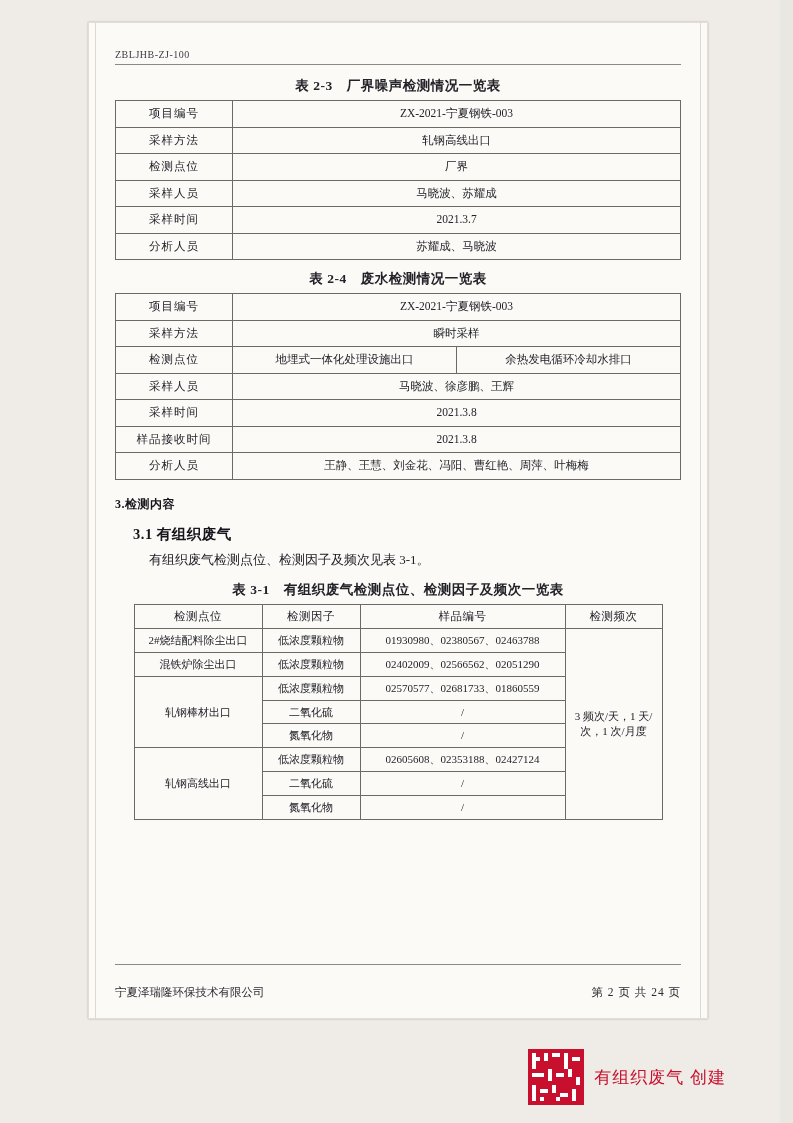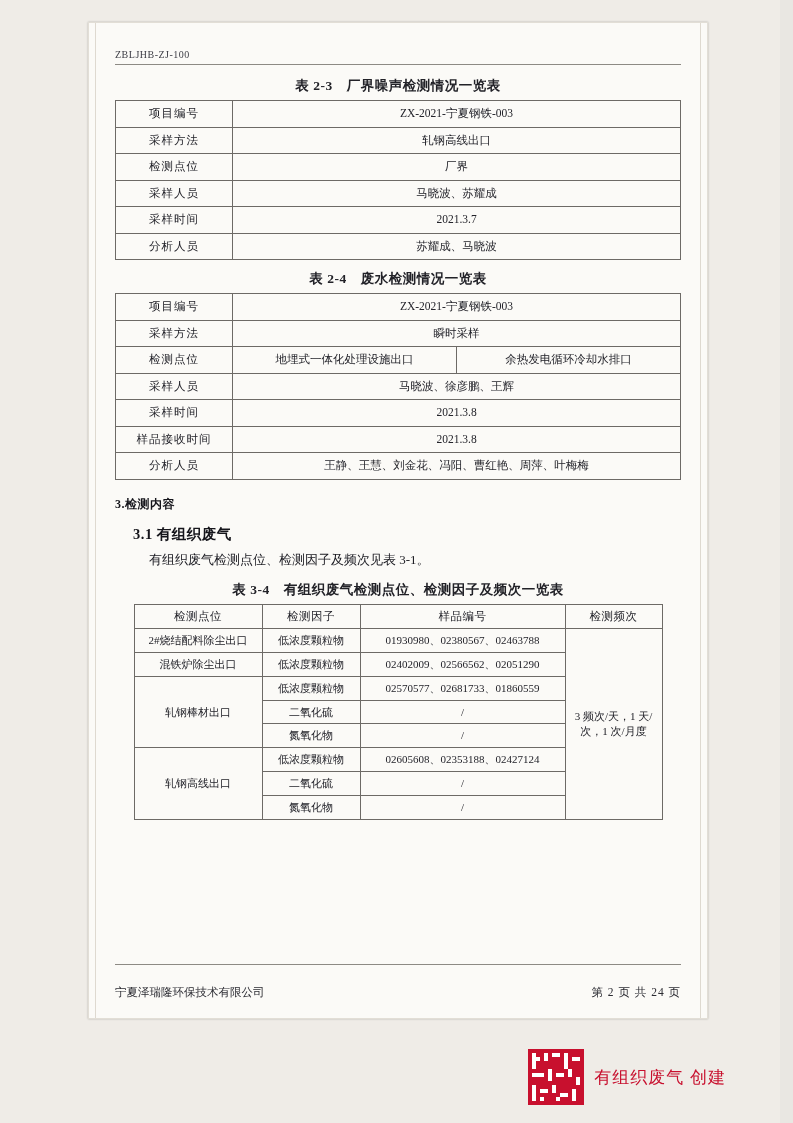--- a/index.html
+++ b/index.html
@@ -276,21 +276,21 @@
           <td colspan="2">王静、王慧、刘金花、冯阳、曹红艳、周萍、叶梅梅</td>
         </tr>
       </tbody>
         </table>
 
       <h3 class="section">3.检测内容</h3>
       <h4 class="subsection">3.1 有组织废气</h4>
       <p class="para">有组织废气检测点位、检测因子及频次见表 3-1。</p>
 
       <div class="tbl-title">
-        <span class="num">表 3-4</span><span>有组织废气检测点位、检测因子及频次一览表</span>
+        <span class="num">表 3-1</span><span>有组织废气检测点位、检测因子及频次一览表</span>
       </div>
       <table class="t31">
         <colgroup>
           <col style="width:128px">
           <col style="width:98px">
           <col style="width:205px">
           <col style="width:97px">
         </colgroup>
         <tbody>
             <tr>

